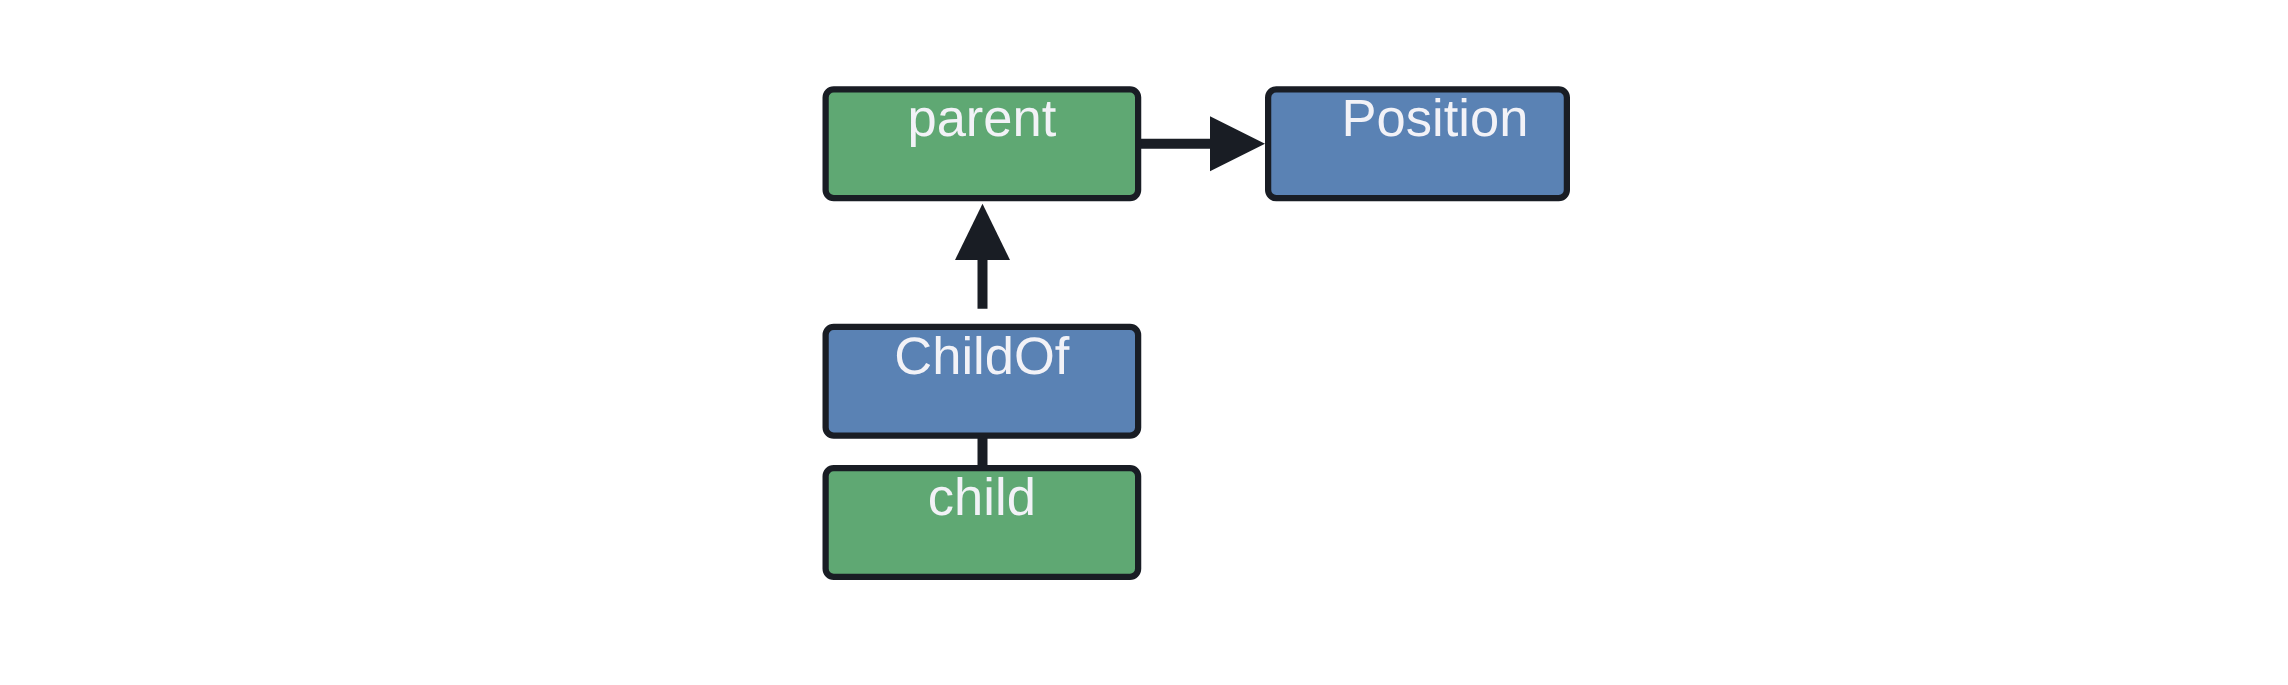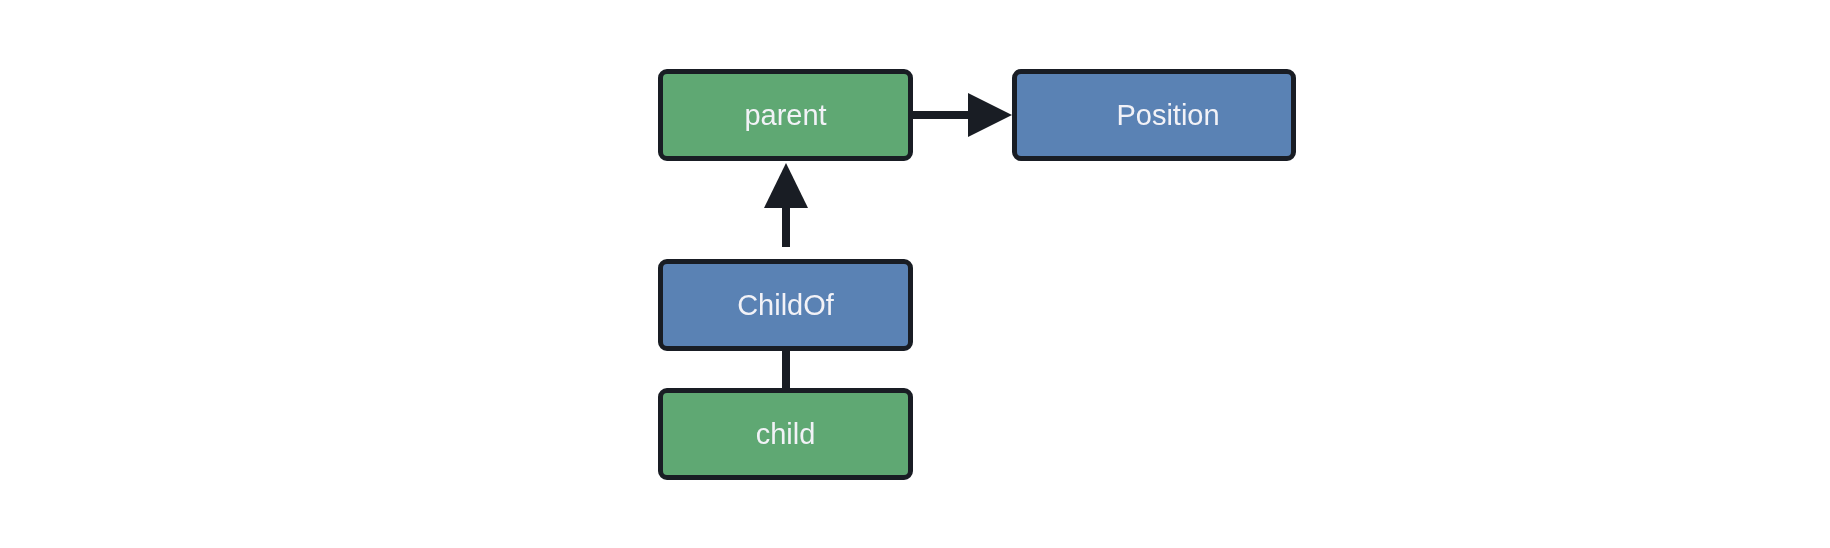--- a/index.html
+++ b/index.html
@@ -37,34 +37,34 @@
     fill: var(--outline);
     stroke: none;
   }
   .node {
     position: absolute;
     width: 255px;
     height: 92px;
     border: 5px solid var(--outline);
     border-radius: 9px;
     display: flex;
-    align-items: center;
+    align-items: flex-start;
     justify-content: center;
-    font-size: 29px;
+    font-size: 42px;
     line-height: 1;
     color: var(--label);
     user-select: none;
   }
   .node.green { background: var(--entity-fill); }
   .node.blue  { background: var(--component-fill); }
 
   #node-parent   { left: 658px;  top: 69px;  }
-  #node-position { left: 1012px; top: 69px;  width: 284px; padding-left: 28px; }
+  #node-position { left: 1012px; top: 69px;  width: 244px; padding-left: 28px; }
   #node-childof  { left: 658px;  top: 245px; margin-top: 14px; }
-  #node-child    { left: 658px;  top: 388px; }
+  #node-child    { left: 658px;  top: 372px; }
 </style>
 </head>
 <body>
 
 <div class="stage">
 
   <svg class="edges" viewBox="0 0 1830 548" xmlns="http://www.w3.org/2000/svg">
 
     <g>
       <line class="shaft" x1="911" y1="115" x2="972" y2="115"></line>

